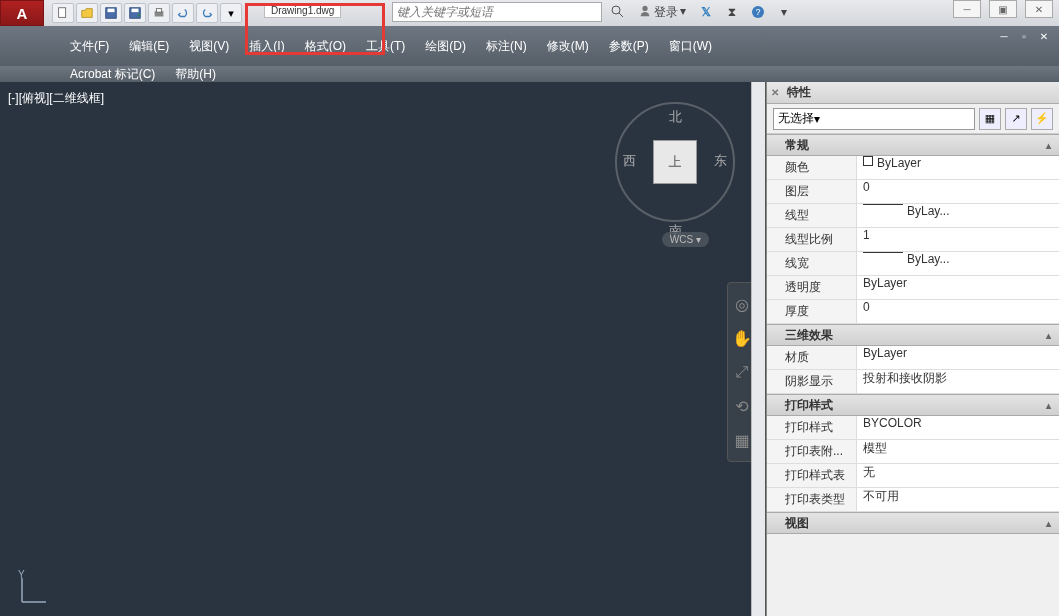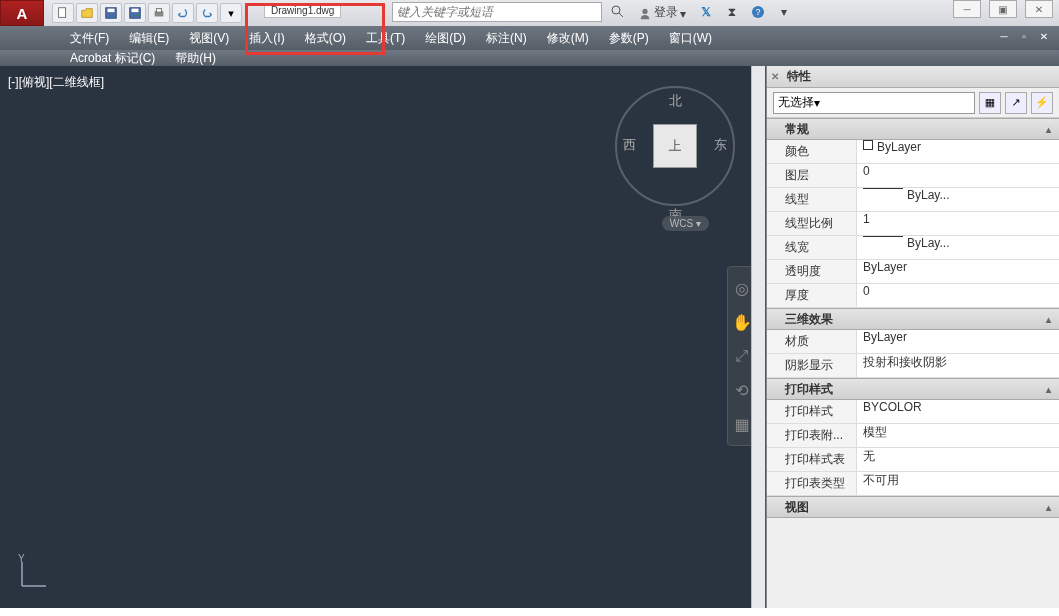--- a/index.html
+++ b/index.html
@@ -7,25 +7,25 @@
 
 .titlebar { height: 26px; background: linear-gradient(#e8e9ec,#d4d7dc); display: flex; align-items: center; position: relative; }
 .app-logo { width: 44px; height: 26px; background: linear-gradient(#b02020,#8a1818); display:flex; align-items:center; justify-content:center; color:#fff; font-weight:bold; font-size:15px; margin-right:4px; border:1px solid #7a1414; }
 .qat { display:flex; gap:2px; padding:2px 4px; }
 .qat-btn { width:22px; height:20px; background:#eef0f3; border:1px solid #bfc4cc; border-radius:2px; display:flex; align-items:center; justify-content:center; font-size:11px; cursor:pointer; }
 .qat-btn svg { width:14px; height:14px; }
 .filename { position:absolute; left:264px; top:3px; background:#fff; border:1px solid #bbb; padding:1px 6px; font-size:10px; color:#333; }
 .search-box { position:absolute; left:392px; top:2px; width:210px; height:20px; border:1px solid #aaa; background:#fff; font-size:12px; padding:1px 4px; color:#999; font-style:italic; }
 .title-icons { position:absolute; left:608px; top:2px; display:flex; gap:6px; align-items:center; }
 .t-icon { width:20px; height:20px; display:flex; align-items:center; justify-content:center; font-size:12px; color:#444; cursor:pointer; }
-.login-btn { display:flex; align-items:flex-end; gap:2px; font-size:12px; color:#444; cursor:pointer; padding:0 4px; }
+.login-btn { display:flex; align-items:flex-start; gap:2px; font-size:12px; color:#444; cursor:pointer; padding:0 4px; }
 .win-ctrls { position:absolute; right:6px; top:0; display:flex; gap:8px; }
 .win-btn { width:28px; height:18px; border:1px solid #aaa; background:#f5f5f5; display:flex; align-items:center; justify-content:center; font-size:10px; cursor:pointer; color:#666; }
 
-.menubar { height: 24px; background: linear-gradient(#6e7781,#565e68); display:flex; align-items:center; padding-left:60px; position:relative; }
+.menubar { height: 40px; background: linear-gradient(#6e7781,#565e68); display:flex; align-items:center; padding-left:60px; position:relative; }
 .menu-item { color:#fff; font-size:12px; padding:3px 10px; cursor:pointer; white-space:nowrap; }
 .menubar2 { height: 16px; background: linear-gradient(#6e7781,#565e68); display:flex; align-items:center; padding-left:60px; }
 .win-ctrls2 { position:absolute; right:6px; top:2px; display:flex; gap:2px; }
 .win2-btn { width:18px; height:16px; display:flex; align-items:center; justify-content:center; color:#fff; cursor:pointer; font-size:10px; }
 
 .highlight-box { position:absolute; left:245px; top:3px; width:140px; height:52px; border:3px solid #e53935; pointer-events:none; z-index:10; }
 
 .main-area { display:flex; height:calc(616px - 74px); }
 .canvas { flex:1; background:#2a3440; position:relative; border-right:1px solid #555; }
 .viewport-label { position:absolute; left:8px; top:8px; color:#fff; font-size:12px; }

